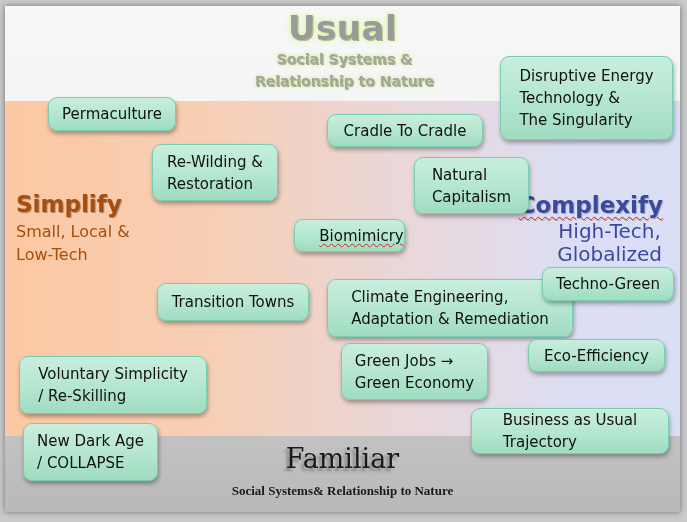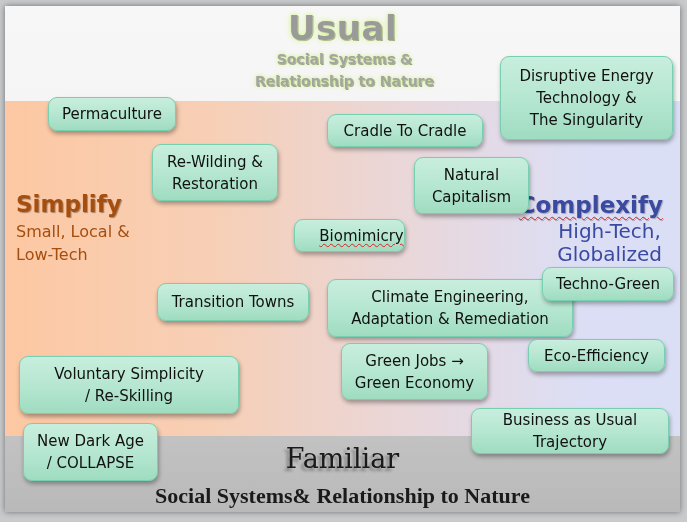--- a/index.html
+++ b/index.html
@@ -53,29 +53,29 @@
     position: absolute; right: 18px; top: 214px; text-align: center;
     font-size: 20px; color: #3a4aa0; line-height: 23px;
   }
   .familiar {
     position: absolute; left: 0; width: 675px; top: 437px; text-align: center;
     font-family: "DejaVu Serif", serif; font-size: 27px; color: #1a1a1a;
     text-shadow: -3px 3px 3px rgba(0,0,0,0.3);
   }
   .familiar-sub {
     position: absolute; left: 0; width: 675px; top: 477px; text-align: center;
-    font-family: "Liberation Serif", serif; font-size: 22px; font-weight: bold; color: #1a1a1a;
+    font-family: "Liberation Serif", serif; font-size: 13px; font-weight: bold; color: #1a1a1a;
   }
   .box {
     position: absolute; box-sizing: border-box;
     background: linear-gradient(#c8eedd 0%, #b4e6d0 55%, #9fdcc0 100%);
     border: 1px solid #76cfae;
     border-radius: 9px;
     box-shadow: 1px 3px 4px rgba(0,0,0,0.32);
-    display: flex; align-items: center; justify-content: center; text-align: center;
+    display: flex; align-items: center; justify-content: center; text-align: left;
     font-size: 15px; color: #111; line-height: 22px;
     white-space: pre-line; padding: 0 4px;
   }
   .wavy { text-decoration: underline wavy #d22; text-decoration-thickness: 1px; text-underline-offset: 2px; }
 </style>
 </head>
 <body>
 
 <div class="slide">
   <div class="band-middle"></div>
@@ -120,21 +120,21 @@
   <div class="box" style="left:322px; top:273px; width:246px; height:58px;">Climate Engineering,
 Adaptation &amp; Remediation</div>
 
   <div class="box" style="left:537px; top:261px; width:132px; height:34px;">Techno-Green</div>
 
   <div class="box" style="left:336px; top:337px; width:147px; height:57px;">Green Jobs →
 Green Economy</div>
 
   <div class="box" style="left:523px; top:333px; width:137px; height:33px;">Eco-Efficiency</div>
 
-  <div class="box" style="left:14px; top:350px; width:220px; height:58px;">Voluntary Simplicity
+  <div class="box" style="left:14px; top:350px; width:188px; height:58px;">Voluntary Simplicity
 / Re-Skilling</div>
 
   <div class="box" style="left:18px; top:417px; width:135px; height:58px;">New Dark Age
 / COLLAPSE</div>
 
   <div class="box" style="left:466px; top:402px; width:198px; height:46px;">Business as Usual
 Trajectory</div>
 </div>
 
 </body></html>

